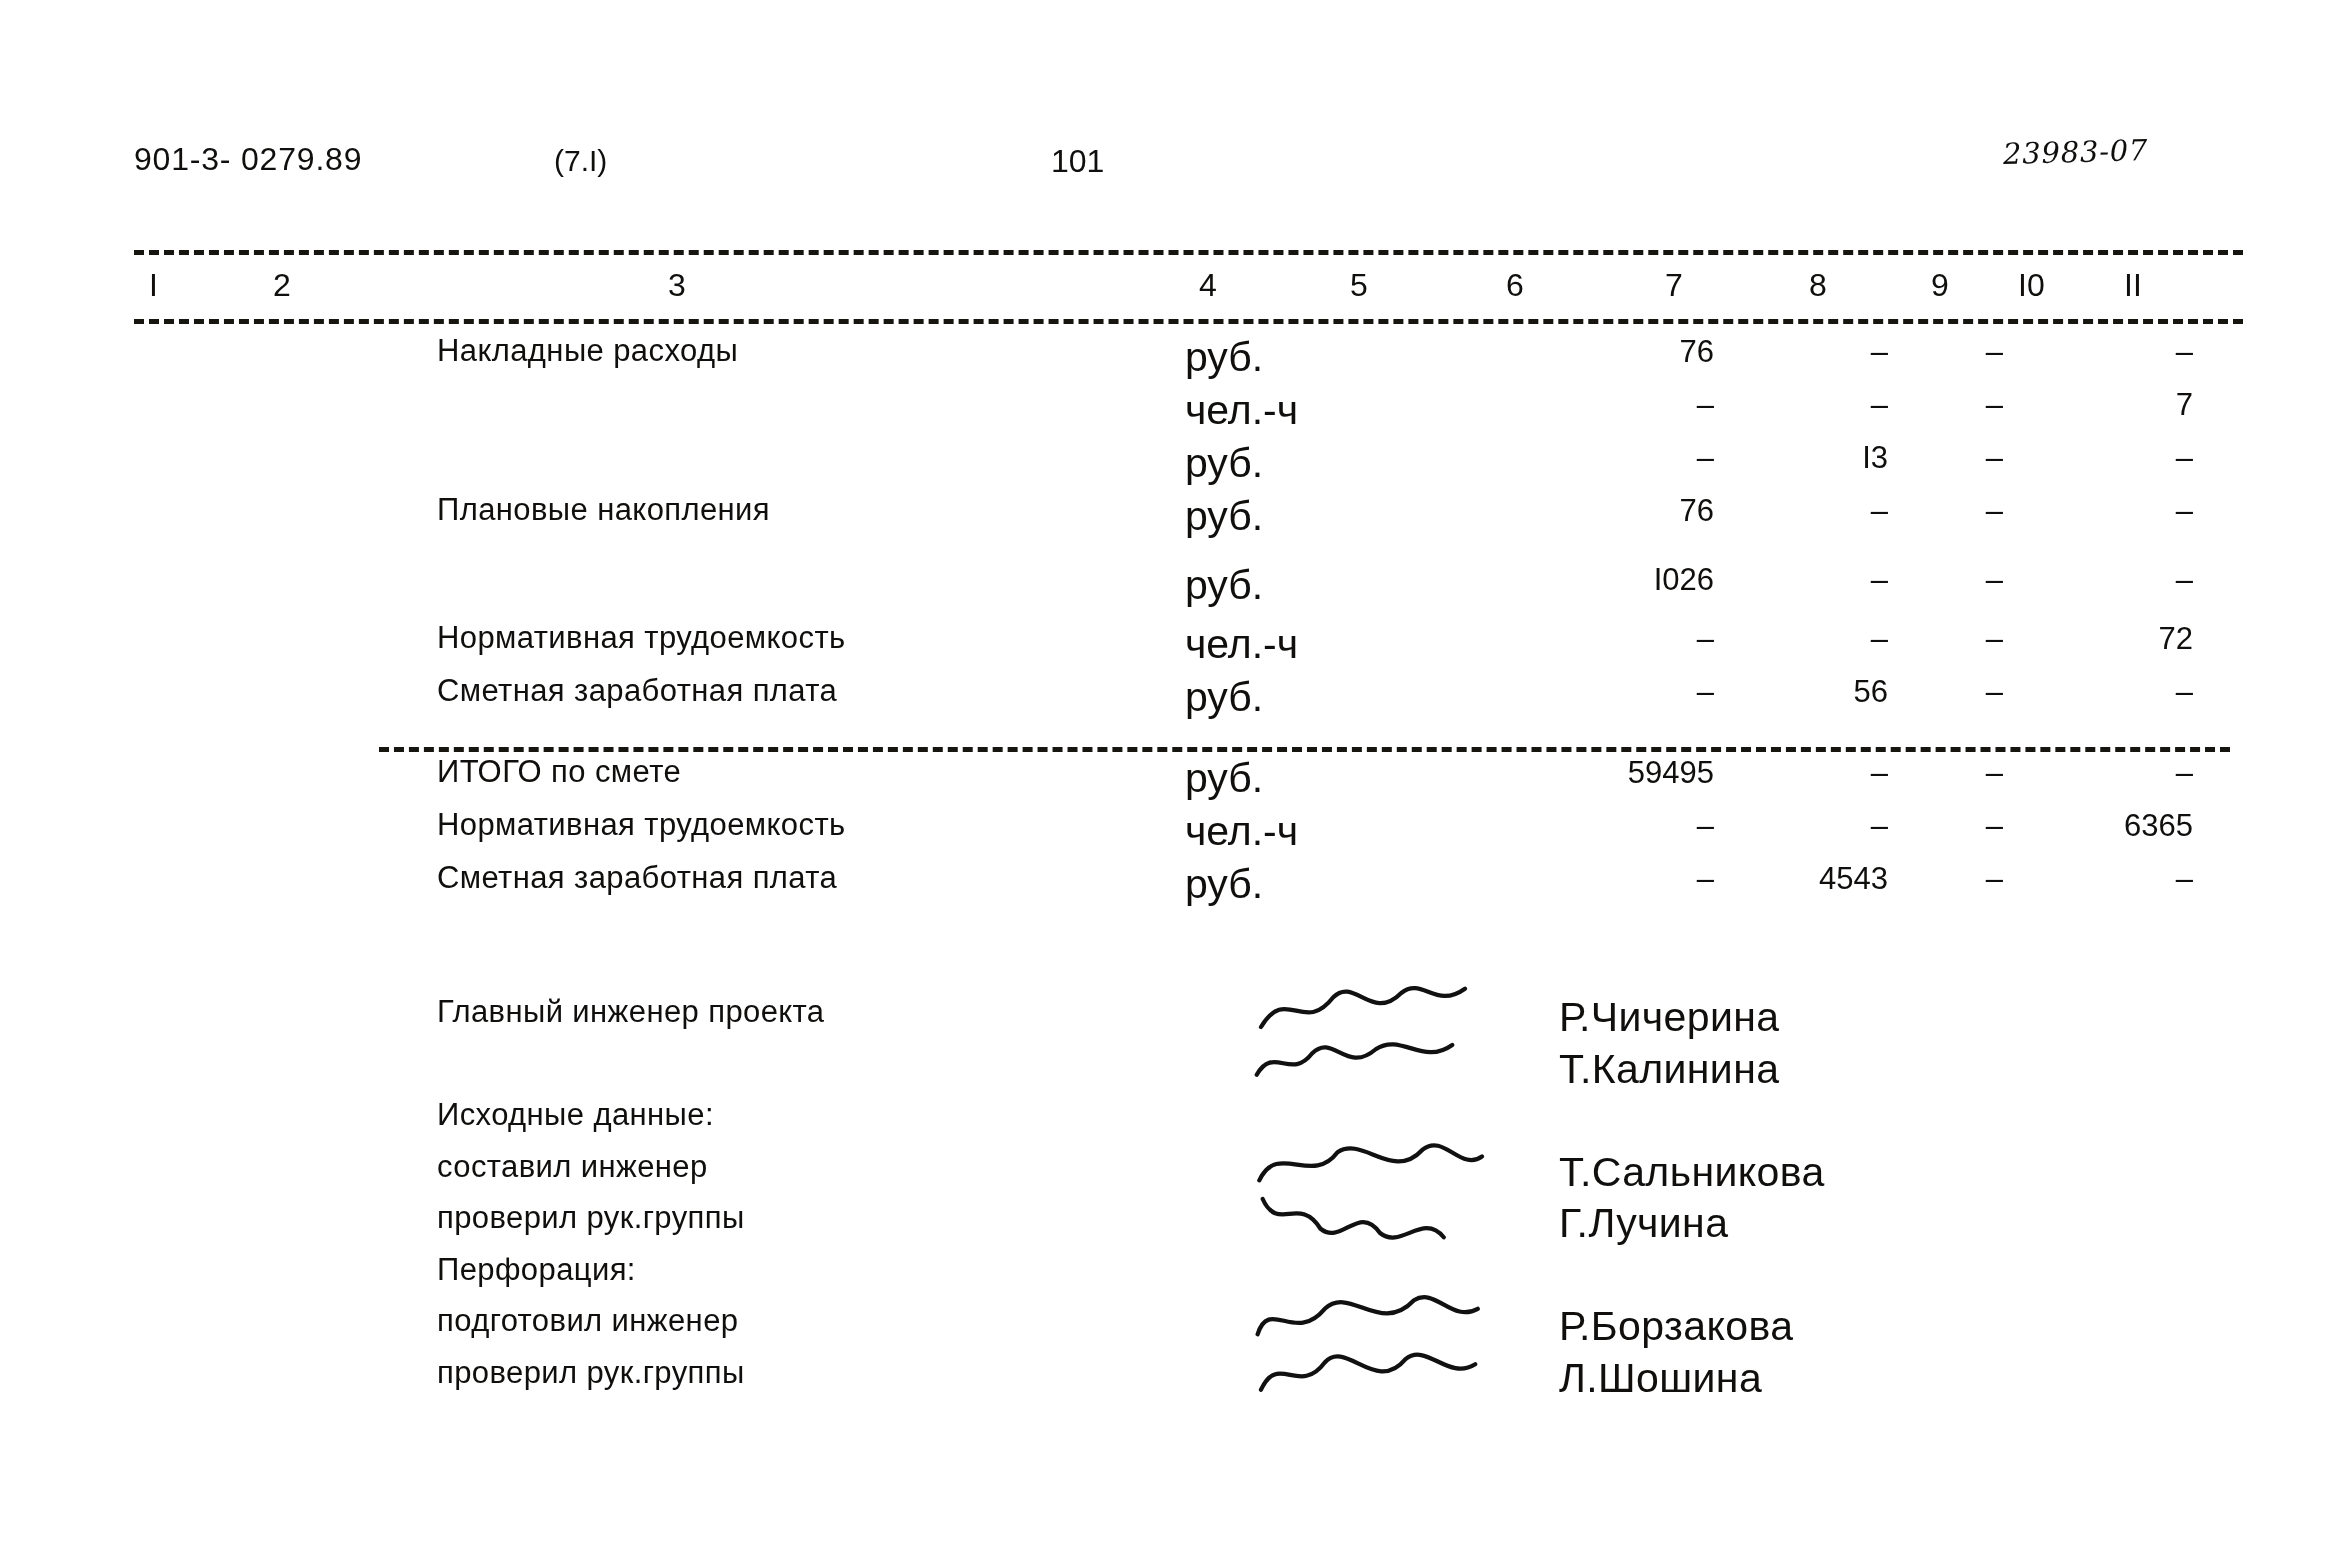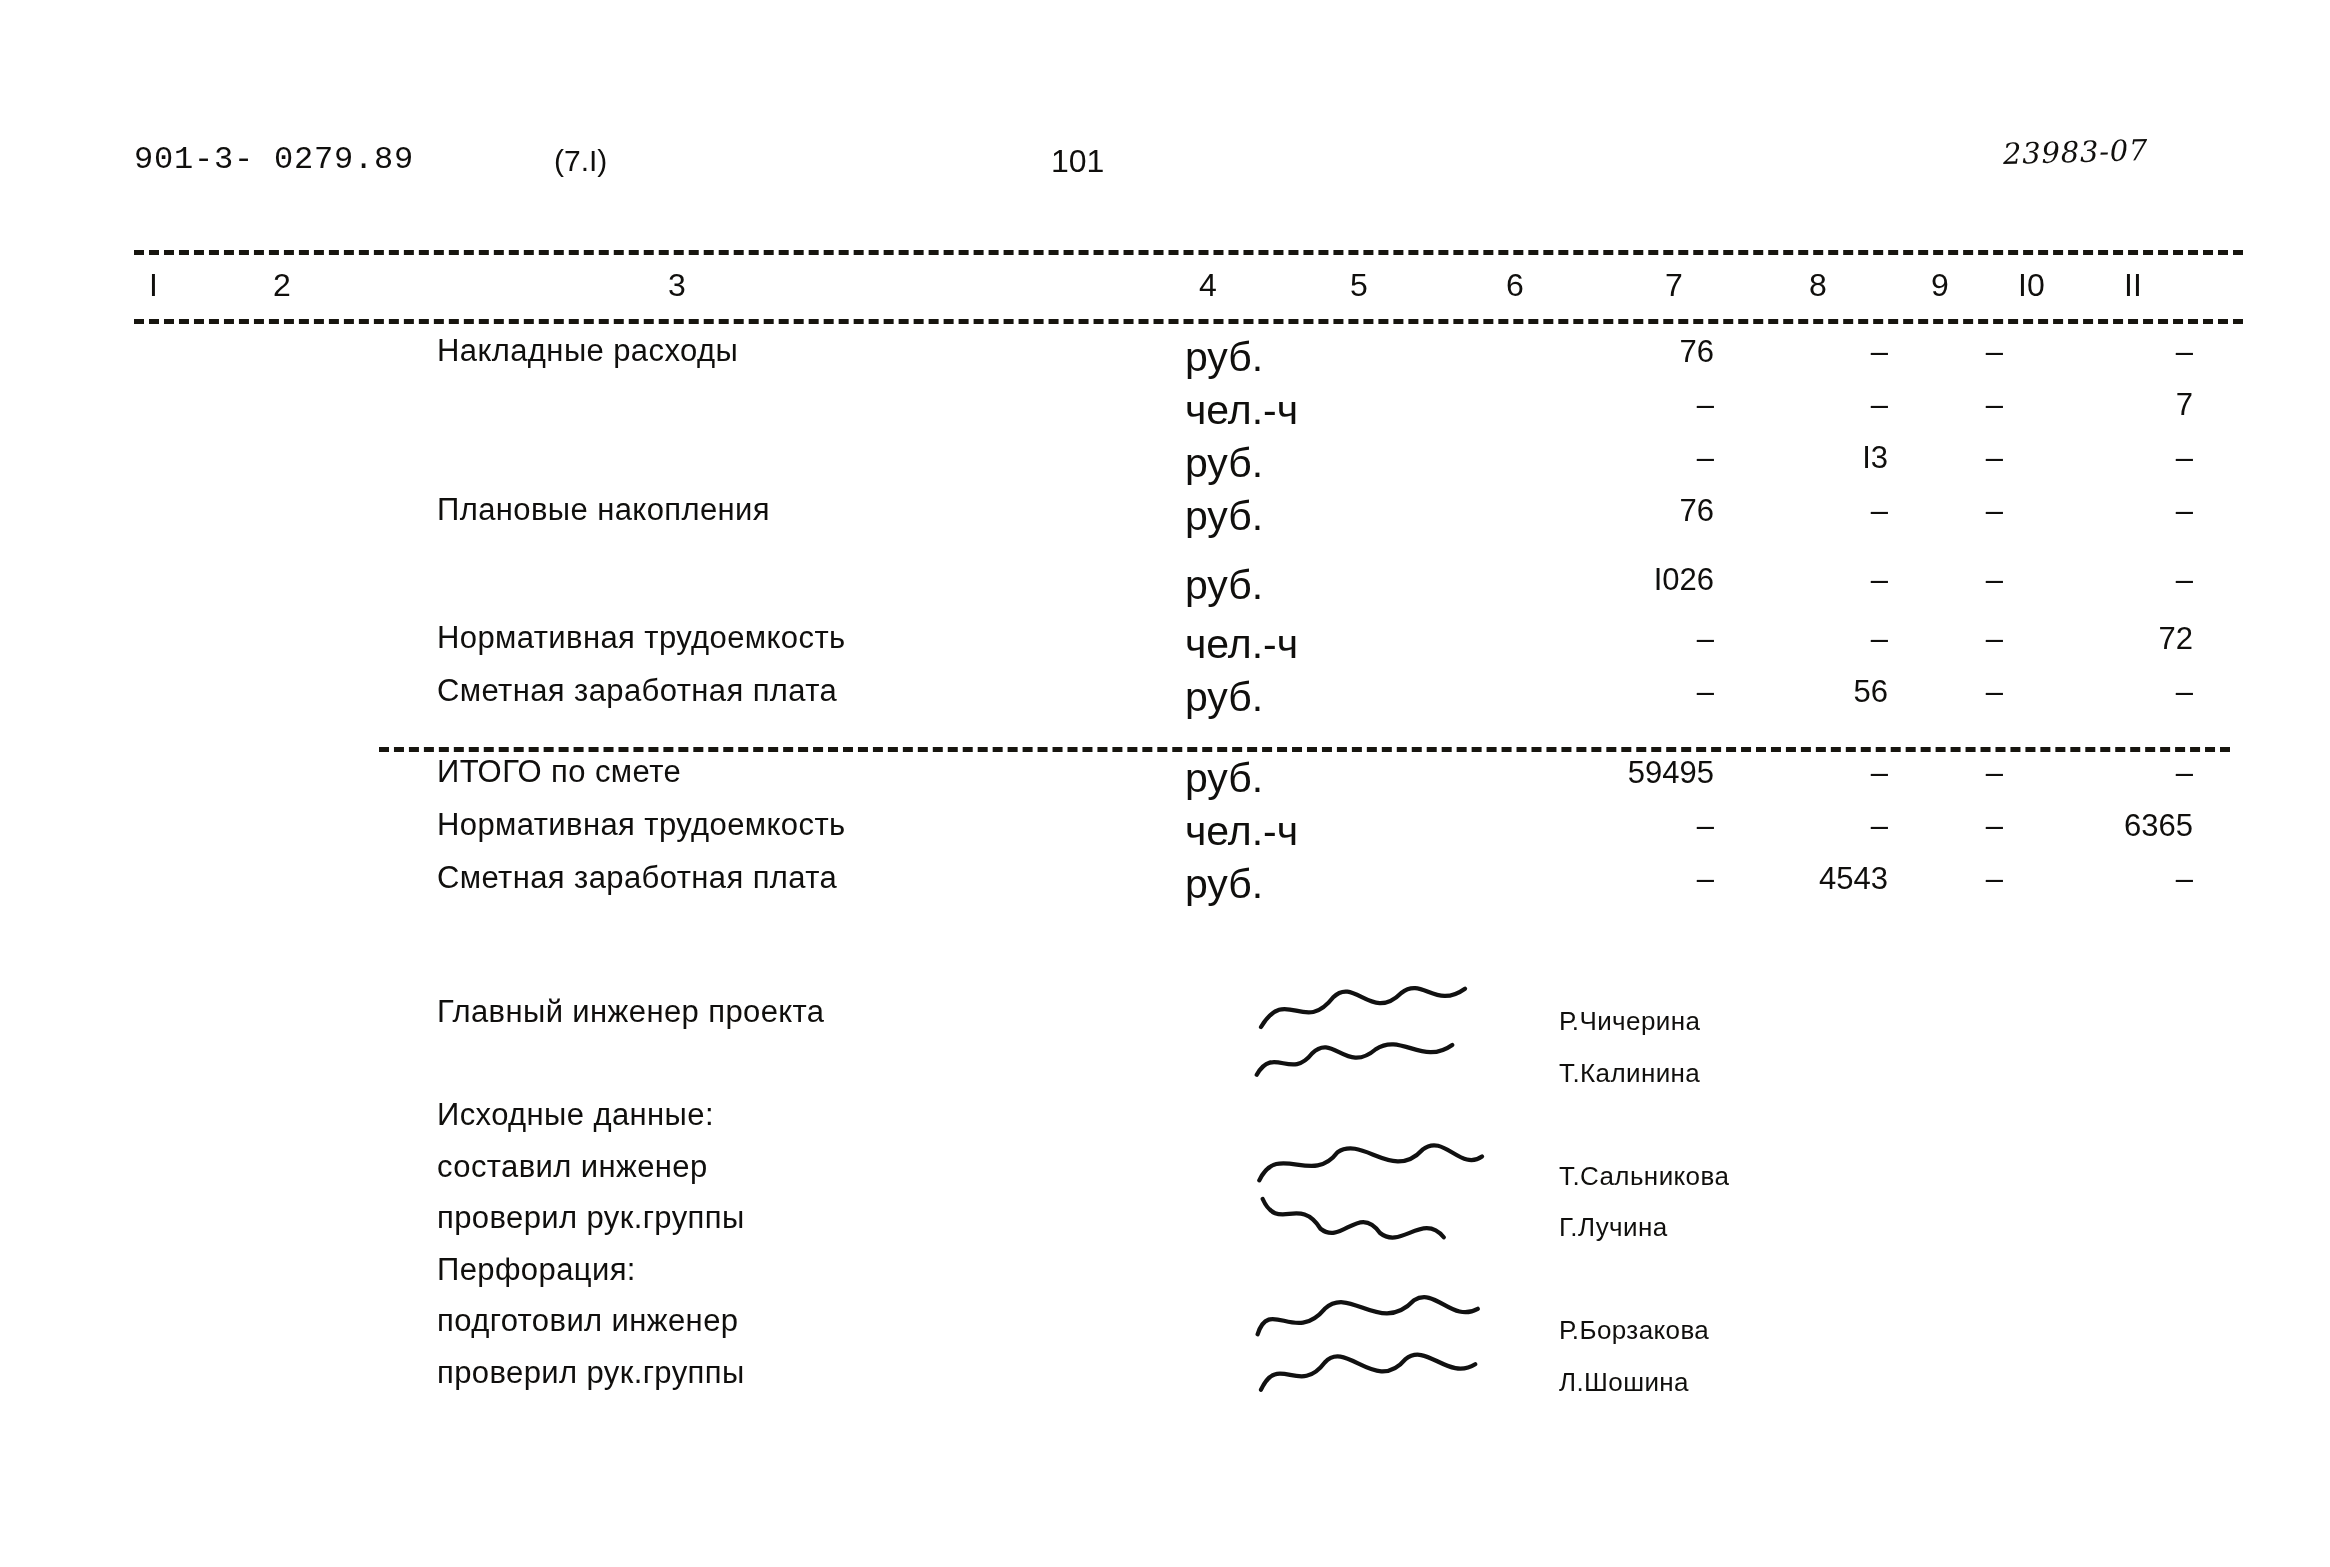--- a/index.html
+++ b/index.html
@@ -31,21 +31,20 @@
     width: 2330px;
     height: 46px;
   }
   .hdr-code {
     position: absolute;
     left: 134px;
     top: 0;
     font-size: 32px;
     letter-spacing: 0.8px;
     white-space: nowrap;
-    font-family: Liberation Mono, monospace;
   }
   .hdr-sheet {
     position: absolute;
     left: 554px;
     top: 3px;
     font-size: 30px;
     white-space: nowrap;
   }
   .hdr-page {
     position: absolute;
@@ -152,24 +151,23 @@
     left: 437px;
     top: 0;
     font-size: 31px;
     letter-spacing: 0.4px;
     white-space: nowrap;
   }
   .sig-name {
     position: absolute;
     left: 1559px;
     top: 0;
-    font-size: 26px;
+    font-size: 41px;
     letter-spacing: 0.4px;
     white-space: nowrap;
-    margin-top: 12px;
   }
   .scribble {
     position: absolute;
     left: 1236px;
     top: -18px;
     width: 288px;
     height: 68px;
     pointer-events: none;
   }
   .scribble svg { display: block; }

